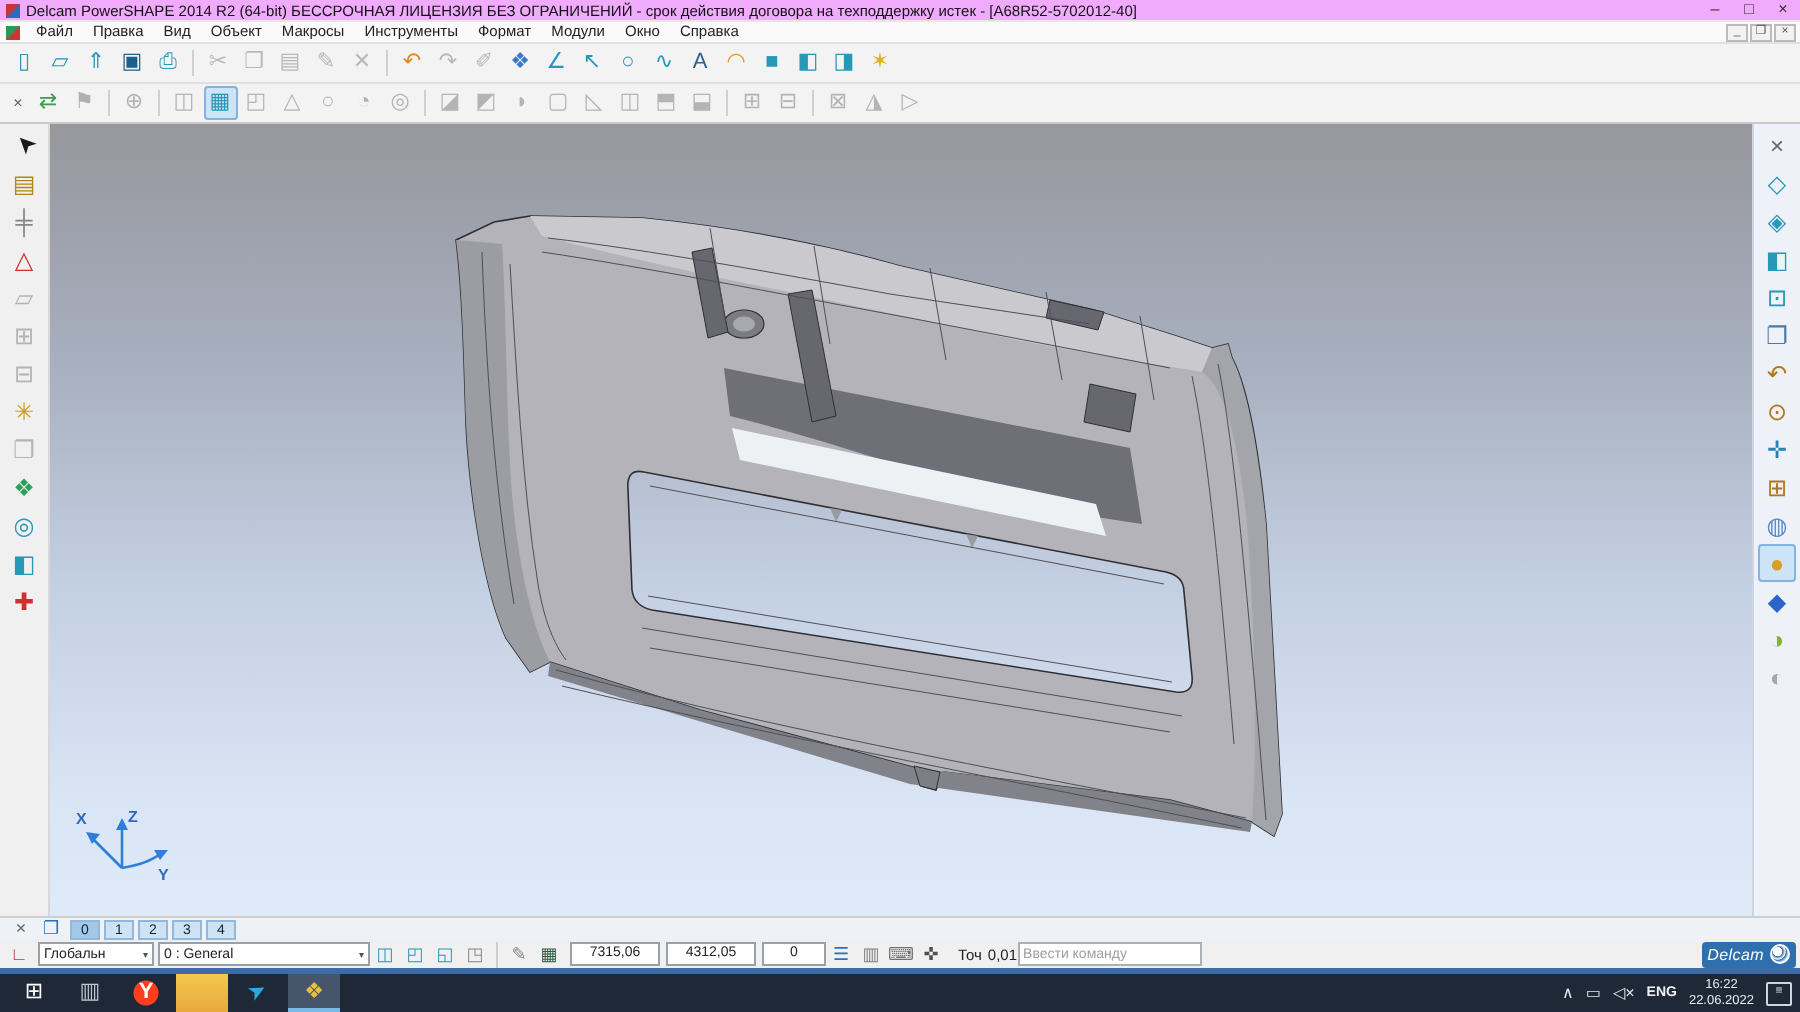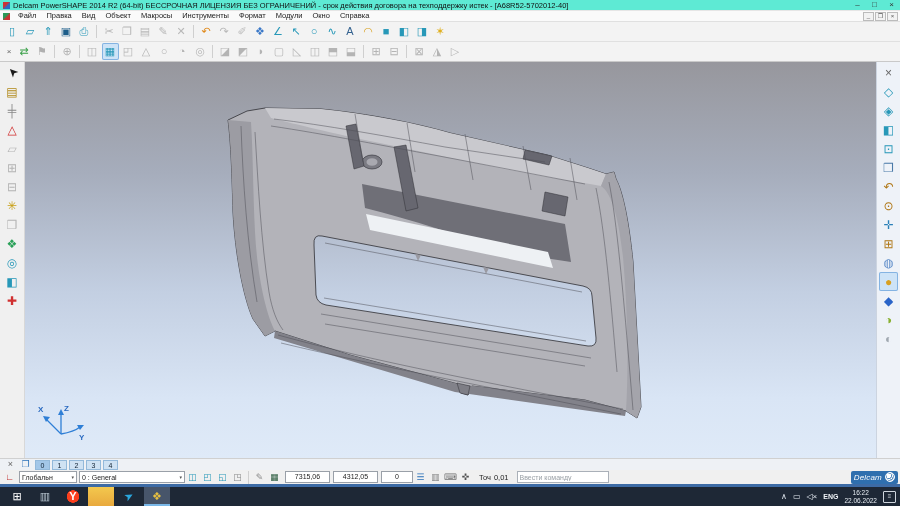--- a/index.html
+++ b/index.html
@@ -1,18 +1,18 @@
 <!DOCTYPE html>
 <html><head>
 <meta charset="utf-8">
 <style>
   html,body{margin:0;padding:0;background:#333}
   .app{position:relative;width:900px;height:506px;font-family:"Liberation Sans",sans-serif;background:#f0f0f0;overflow:hidden}
   
-  .titlebar{position:absolute;top:0;left:0;right:0;height:11px;background:#5eead4;display:flex;align-items:center;font-size:7.5px;color:#111;border-bottom:1px solid #e6e6e6;box-sizing:border-box}
+  .titlebar{position:absolute;top:0;left:0;right:0;height:11px;background:#f0abfc;display:flex;align-items:center;font-size:7.5px;color:#111;border-bottom:1px solid #e6e6e6;box-sizing:border-box}
   .appicon{width:7px;height:7px;margin:0 3px;background:linear-gradient(135deg,#c33 40%,#2a6cc0 60%);flex:none}
   .title{white-space:nowrap;overflow:hidden}
   .wctl{margin-left:auto;display:flex;flex:none}
   .wctl span{width:17px;text-align:center;font-size:8px;line-height:10px;color:#333}
   
   .menubar{position:absolute;top:11px;left:0;right:0;height:11px;background:#fafafa;display:flex;align-items:center;font-size:7.5px;border-bottom:1px solid #e0e0e0;box-sizing:border-box}
   .mdiicon{width:7px;height:7px;margin:0 3px;background:linear-gradient(135deg,#2a9a58 40%,#c33 60%);flex:none}
   .menus{display:flex}
   .menus .icon{width:auto;height:11px;padding:4px 5px;font-size:7.5px;color:#222;margin:0;border-radius:0;background:none}
   .mdictl{margin-left:auto;display:flex;margin-right:2px}
@@ -44,21 +44,21 @@
   
   .statusbar{position:absolute;top:470px;left:0;right:0;height:14px;background:#f0f0f0;display:flex;align-items:center;font-size:7.5px;padding-left:2px;box-sizing:border-box}
   .sb-ico{display:flex;align-items:center}
   .sb-ico .icon{width:14px;height:13px;font-size:9px}
   .combo{height:12px;background:#fff;border:1px solid #9aa0a8;display:flex;align-items:center;padding:0 2px;font-size:7px;color:#222;box-sizing:border-box;margin-left:2px}
   .combo .arr{margin-left:auto;font-size:5px;color:#555;padding-left:3px}
   .combo.wp{width:58px}.combo.lvl{width:106px}
   .coord{width:45px;height:12px;background:#fff;border:1px solid #9aa0a8;font-size:7px;line-height:10px;text-align:center;margin-left:3px;box-sizing:border-box;color:#222}
   .coord.z{width:32px}
   .tol{margin-left:6px;color:#222}.tolv{margin-left:3px;color:#222}
-  .cmd{width:92px;height:12px;margin-left:8px;border:1px solid #aab0b8;font-size:7px;padding:0 2px;box-sizing:border-box;font-family:inherit;color:#333;background:#fff}
+  .cmd{width:92px;height:12px;border:1px solid #aab0b8;font-size:7px;padding:0 2px;box-sizing:border-box;font-family:inherit;color:#333;background:#fff}
   .cmd::placeholder{color:#9aa0a6}
   .delcam{margin-left:auto;margin-right:2px;display:flex;align-items:center;background:#2f6fae;border-radius:2px;height:13px;padding:0 3px;flex:none}
   .delcam .txt{color:#fff;font-size:8px;font-style:italic;font-weight:normal;letter-spacing:.2px}
   .delcam .orb{width:10px;height:10px;border-radius:50%;border:1px solid #fff;box-sizing:border-box;margin-left:3px;background:radial-gradient(circle at 35% 35%,#fff 30%,#2f6fae 34%,#fff 52%,#2f6fae 58%,#fff 80%)}
   .winedge{position:absolute;top:484px;left:0;right:0;height:3px;background:#3d6ba5}
   
   .taskbar{position:absolute;top:487px;left:0;right:0;height:19px;background:#1e2836;display:flex;align-items:center;padding:0 4px;box-sizing:border-box}
   .apps{display:flex;gap:2px}
   .taskbar .apps .icon{width:26px;height:19px;font-size:11px;margin:0;border-radius:0}
   .appslot-active{background:#47556a;box-shadow:inset 0 -2px 0 #7ab8e8}

